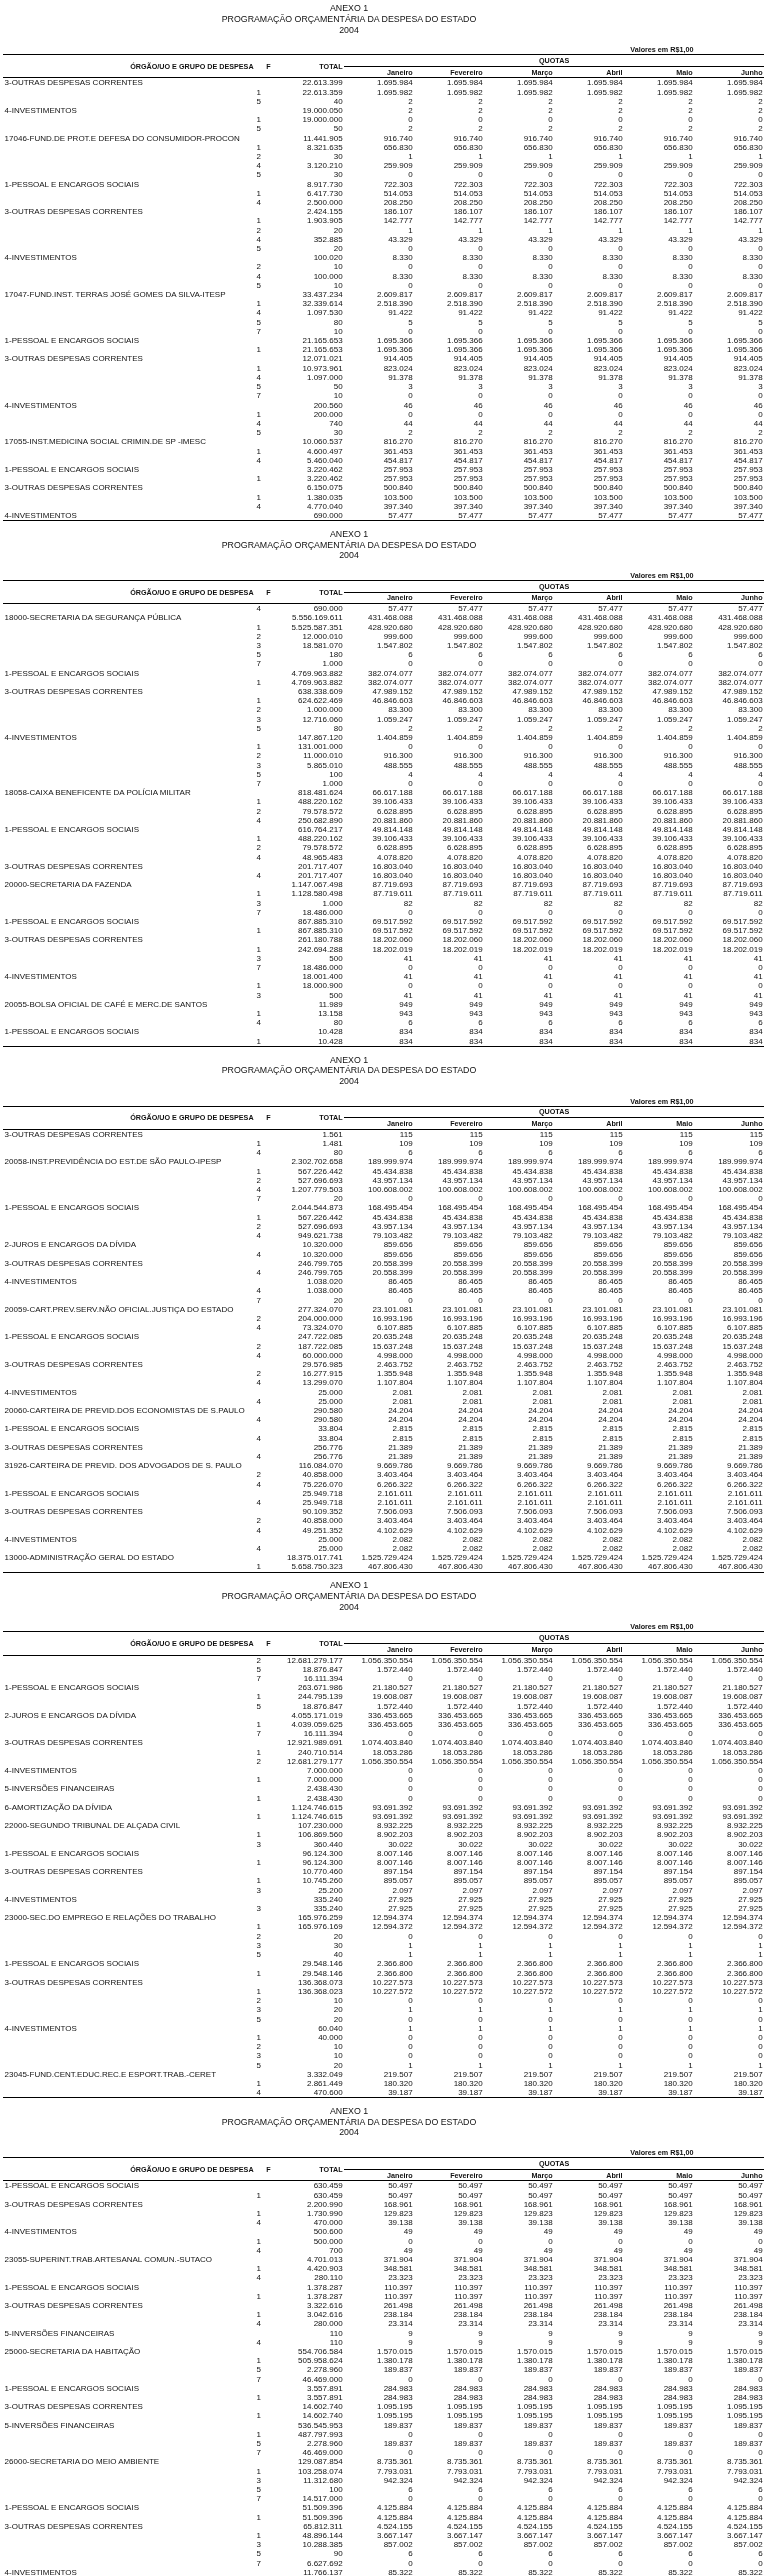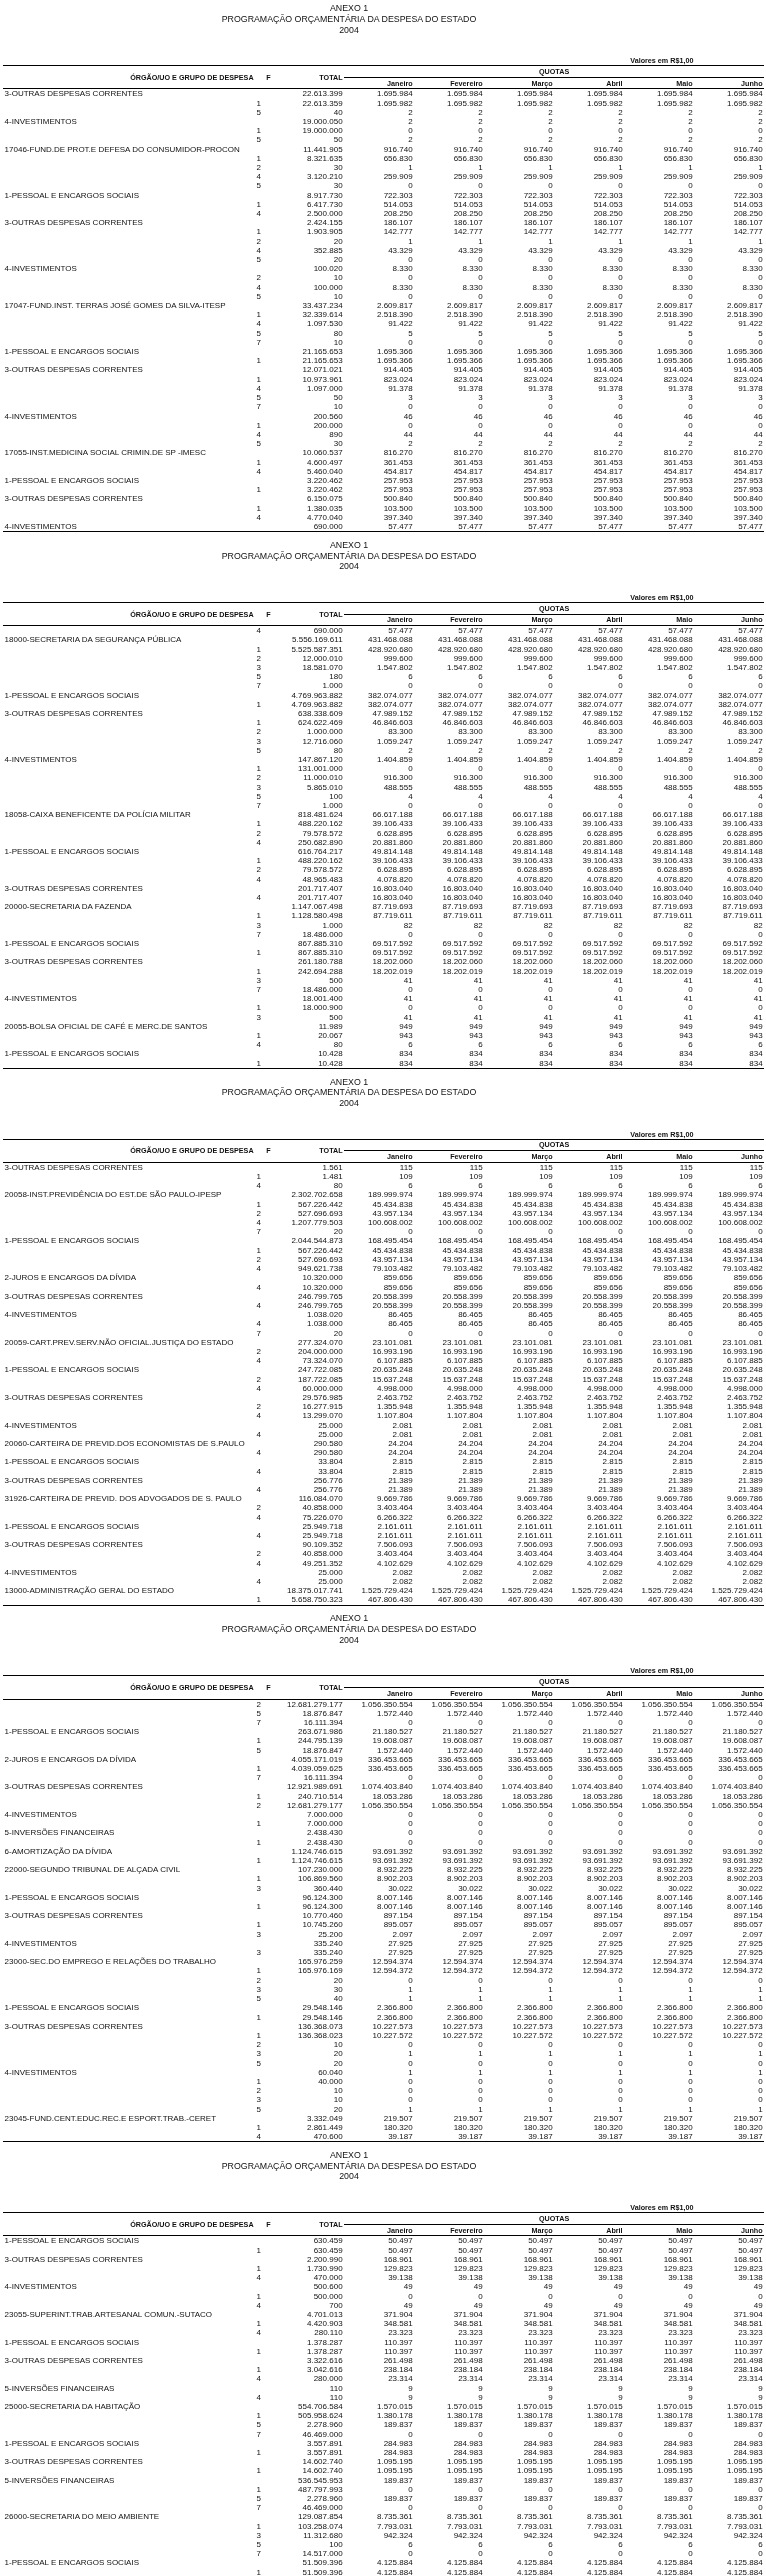--- a/index.html
+++ b/index.html
@@ -1,19 +1,19 @@
 <!DOCTYPE html>
 <html style="font-size:12.2px"><head>
 <meta charset="utf-8">
 <style>
   html,body{margin:0;padding:0;background:#fff;}
   body{width:767px;font-family:"Liberation Sans",sans-serif;color:#111;font-size:8px;}
   .page{position:relative;width:701px;box-sizing:border-box;padding:0 6.1px 4.6px 3.1px;}
   .hdr{text-align:center;font-size:8.8px;line-height:10.7px;padding-top:3.1px;}
-  .unit{text-align:right;font-size:7.2px;font-weight:bold;margin-top:21px;padding-right:1.5px;}
+  .unit{text-align:right;font-size:7.2px;font-weight:bold;margin-top:10px;padding-right:1.5px;}
   table{width:760px;border-collapse:collapse;table-layout:fixed;}
   col.c-desc{width:252px}col.c-f{width:17px}col.c-tot{width:72px}col.c-m{width:70px}
   th{font-size:7.2px;font-weight:bold;text-align:right;padding:0.8px 1.5px;white-space:nowrap;}
   th.l{text-align:right;}
   th.c{text-align:center;}
   .thead-top th{border-top:1.1px solid #000;}
   .thead-bot th{border-bottom:1.1px solid #000;}
   th.qline{border-bottom:0.8px solid #000;margin-top:16px;}
   td{padding:0 1.5px;height:9.2px;line-height:9.2px;text-align:right;white-space:nowrap;font-size:8px;}
   td.desc{text-align:left;font-size:8px;}
@@ -463,21 +463,21 @@
             <td class="">0</td>
             <td class="">0</td>
             <td class="">0</td>
             <td class="">0</td>
             <td class="">0</td>
             <td class="">0</td>
           </tr>
           <tr>
             <td class="desc"></td>
             <td class="f">4</td>
-            <td class="">890</td>
+            <td class="">740</td>
             <td class="">44</td>
             <td class="">44</td>
             <td class="">44</td>
             <td class="">44</td>
             <td class="">44</td>
             <td class="">44</td>
           </tr>
           <tr>
             <td class="desc"></td>
             <td class="f">5</td>
@@ -1107,21 +1107,21 @@
             <td class="">949</td>
             <td class="">949</td>
             <td class="">949</td>
             <td class="">949</td>
             <td class="">949</td>
             <td class="">949</td>
           </tr>
           <tr>
             <td class="desc"></td>
             <td class="f">1</td>
-            <td class="">20.067</td>
+            <td class="">13.158</td>
             <td class="">943</td>
             <td class="">943</td>
             <td class="">943</td>
             <td class="">943</td>
             <td class="">943</td>
             <td class="">943</td>
           </tr>
           <tr>
             <td class="desc"></td>
             <td class="f">4</td>

